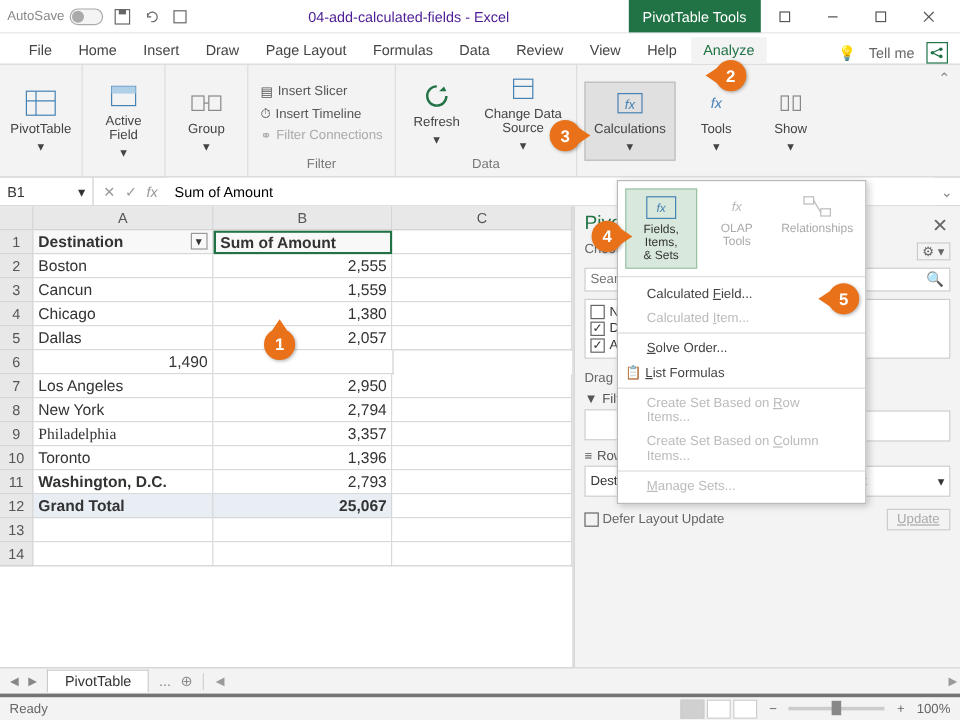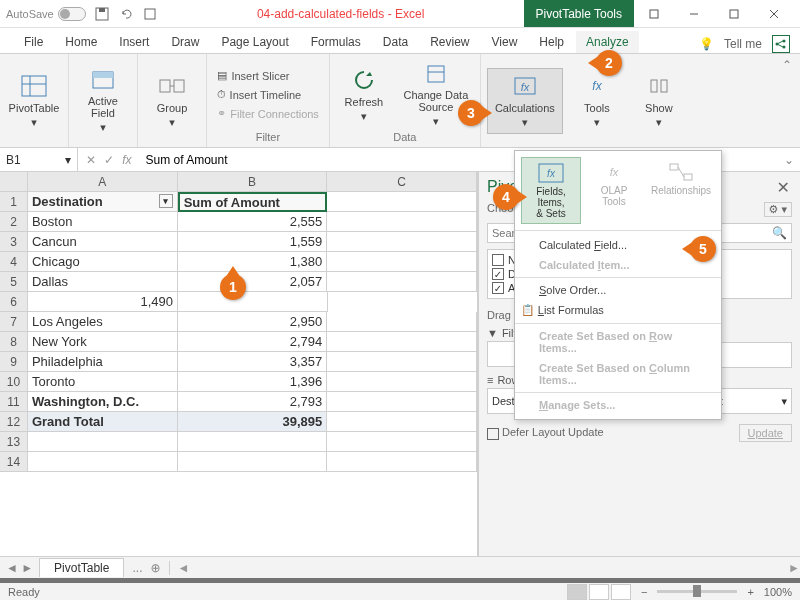--- a/index.html
+++ b/index.html
@@ -5,21 +5,21 @@
 * { margin: 0; padding: 0; box-sizing: border-box; font-family: 'Segoe UI', Tahoma, sans-serif; }
 body { width: 800px; height: 600px; overflow: hidden; background: #fff; position: relative; font-size: 12px; color: #333; }
 
 
 .titlebar { height: 28px; background: #fff; display: flex; align-items: center; padding: 0 6px; border-bottom: 1px solid #e0e0e0; }
 .autosave { display: flex; align-items: center; gap: 4px; color: #888; font-size: 11px; }
 .autosave-toggle { width: 28px; height: 14px; border: 1px solid #aaa; border-radius: 7px; position: relative; background: #f4f4f4; }
 .autosave-toggle::after { content:''; width:10px; height:10px; background:#aaa; border-radius:50%; position:absolute; left:1px; top:1px; }
 .qs-icons { display: flex; gap: 8px; margin-left: 8px; align-items: center; }
 .qs-icon { width: 16px; height: 16px; display:flex; align-items:center; justify-content:center; color: #555; }
-.filename { flex: 1; text-align: center; color: #ef4444; font-size: 12px; }
+.filename { flex: 1; text-align: center; color: #4c1d95; font-size: 12px; }
 .pivot-tools { background: #217346; color: #fff; padding: 4px 12px; font-size: 12px; height: 100%; display:flex; align-items:center; }
 .win-controls { display: flex; gap: 0; }
 .win-btn { width: 40px; height: 28px; display:flex; align-items:center; justify-content:center; color:#555; }
 .win-btn svg { width:10px; height:10px; }
 
 
 .ribbon-tabs { height: 26px; display:flex; align-items:flex-end; padding-left: 14px; border-bottom: 1px solid #d0d0d0; background: #fff; gap: 2px; }
 .ribbon-tab { padding: 4px 10px; font-size: 12px; color: #444; cursor: pointer; }
 .ribbon-tab.analyze { color: #217346; font-weight:500; background:#f3f3f3; }
 .ribbon-right { margin-left: auto; display:flex; align-items:center; gap: 10px; padding-right: 10px; color:#666; font-size:12px; }
@@ -80,33 +80,33 @@
 .pt-defer-row button { font-size:11px; padding:2px 8px; color:#aaa; background:#f3f3f3; border:1px solid #ccc;text-decoration:underline; }
 
 
 .calc-dropdown { position:absolute; left:514px; top:150px; width:208px; background:#fff; border:1px solid #bbb; box-shadow:2px 2px 6px rgba(0,0,0,0.2); z-index:30; }
 .calc-top { display:flex; padding:6px; gap:4px; border-bottom:1px solid #ddd; }
 .calc-top-btn { flex:1; display:flex; flex-direction:column; align-items:center; font-size:10px; text-align:center; gap:2px; padding:4px; }
 .calc-top-btn.active { background:#d8e8dc; border:1px solid #9ac2a5; }
 .calc-top-btn.disabled { color:#aaa; }
 .calc-menu { padding:4px 0; }
 .calc-item { padding:4px 24px; font-size:11px; color:#444; }
-.calc-item.disabled { color:#bbb;font-weight:bold; }
+.calc-item.disabled { color:#bbb; }
 .calc-sep { border-top:1px solid #ddd; margin:2px 0; }
 .calc-item .accel { text-decoration:underline; }
 
 
 .sheet-tabs { height:22px; border-top:1px solid #d0d0d0; display:flex; align-items:center; background:#f3f3f3; }
 .nav-arrows { display:flex; gap:2px; padding:0 6px; color:#888; }
 .sheet-tab { background:#fff; border:1px solid #ccc; border-bottom:none; padding:2px 14px; font-size:12px; }
 .sheet-extra { display:flex; gap:8px; padding:0 8px; color:#888; font-size:12px; }
 .sheet-scroll { flex:1; border-left:1px solid #d0d0d0; display:flex; align-items:center; padding-left:8px; color:#999; }
 
 
-.status-bar { height:22px; background:#f3f3f3; border-top:5px solid #737373; display:flex; align-items:center; padding:0 8px; font-size:11px; color:#666; }
+.status-bar { height:22px; background:#f3f3f3; border-top:3px solid #737373; display:flex; align-items:center; padding:0 8px; font-size:11px; color:#666; }
 .status-right { margin-left:auto; display:flex; align-items:center; gap:10px; }
 .view-btns { display:flex; gap:2px; }
 .view-btn { width:20px; height:16px; border:1px solid #ccc; background:#fff; }
 .view-btn.active { background:#d0d0d0; }
 .zoom-slider { width:80px; height:3px; background:#ccc; position:relative; }
 .zoom-slider::after { content:''; width:8px; height:12px; background:#888; position:absolute; left:36px; top:-5px; }
 
 
 .callout { position:absolute; width:26px; height:26px; background:#e8711a; border-radius:50%; color:#fff; font-weight:bold; font-size:14px; display:flex; align-items:center; justify-content:center; z-index:40; box-shadow:1px 1px 3px rgba(0,0,0,0.3); }
 .callout::before { content:''; position:absolute; width:0; height:0; }
@@ -391,40 +391,40 @@
           <div class="cell" style="width: 150px;"></div>
         </div>
         <div class="grid-row">
           <div class="row-h">8</div>
           <div class="cell" style="width: 150px;">New York</div>
           <div class="cell num" style="width: 150px;">2,794</div>
           <div class="cell" style="width: 150px;"></div>
         </div>
         <div class="grid-row">
           <div class="row-h">9</div>
-          <div class="cell" style="width: 150px;">Philadelphia</div>
+          <div class="cell" style="width: 150px; font-family: Liberation Serif, serif;">Philadelphia</div>
           <div class="cell num" style="width: 150px;">3,357</div>
           <div class="cell" style="width: 150px;"></div>
         </div>
         <div class="grid-row">
           <div class="row-h">10</div>
           <div class="cell" style="width: 150px;">Toronto</div>
           <div class="cell num" style="width: 150px;">1,396</div>
           <div class="cell" style="width: 150px;"></div>
         </div>
         <div class="grid-row">
           <div class="row-h">11</div>
           <div class="cell" style="width: 150px; font-weight: bold;">Washington, D.C.</div>
           <div class="cell num" style="width: 150px;">2,793</div>
           <div class="cell" style="width: 150px;"></div>
         </div>
         <div class="grid-row">
           <div class="row-h">12</div>
           <div class="cell total" style="width: 150px;">Grand Total</div>
-          <div class="cell num total" style="width: 150px;">39,895</div>
+          <div class="cell num total" style="width: 150px;">25,067</div>
           <div class="cell" style="width: 150px;"></div>
         </div>
         <div class="grid-row">
           <div class="row-h">13</div>
           <div class="cell" style="width: 150px;"></div>
           <div class="cell" style="width: 150px;"></div>
           <div class="cell" style="width: 150px;"></div>
         </div>
         <div class="grid-row">
           <div class="row-h">14</div>

